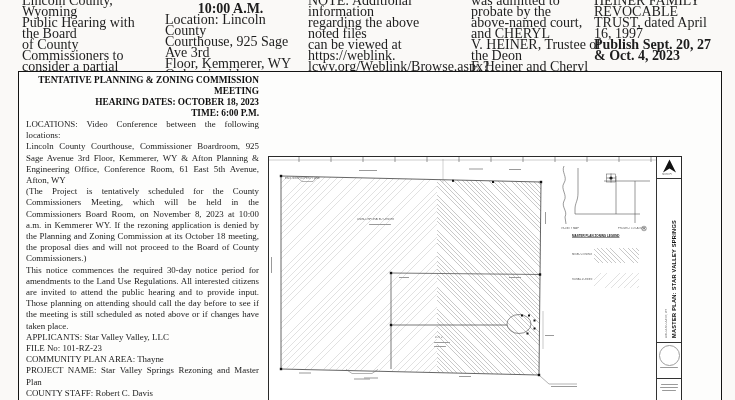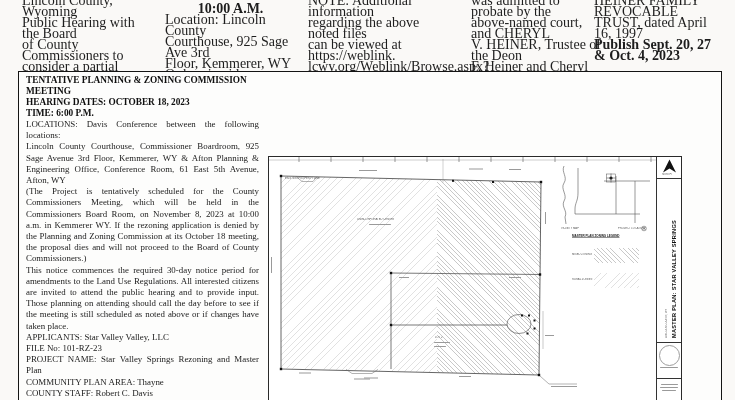--- a/index.html
+++ b/index.html
@@ -8,21 +8,21 @@
   
   .ncol{position:absolute;top:0;width:131px;font-size:14px;line-height:11px;color:#1d1d1d;}
   .cutline{margin-top:-5px;white-space:pre-line;}
   .nbody{white-space:pre-line;}
   .b{font-weight:bold;}
   .ctr{text-align:center;}
   .rt{text-align:left;padding-right:6px;}
   
   .bigbox{left:18px;top:71px;width:702px;height:340px;border:1.6px solid #141414;background:#fdfdfc;}
   .ntext{left:7px;top:3px;width:233px;color:#1c1c1c;}
-  .ntitle{font-weight:bold;font-size:9.3px;line-height:11px;text-align:left;white-space:pre-line;color:#0f0f0f;}
+  .ntitle{font-weight:bold;font-size:9.3px;line-height:11px;text-align:right;white-space:pre-line;color:#0f0f0f;}
   .npara{font-size:8.9px;line-height:11.2px;text-align:justify;margin:0;}
   
   .sheet{background:#ffffff;border:1.1px solid #2a2a2a;overflow:hidden;}
   .sheet1{left:249px;top:84px;width:412px;height:278px;}
   .hatchwrap{left:12px;top:19px;width:260px;height:199px;
     clip-path:polygon(0% 0%,100% 3%,99.3% 100%,0% 96.6%);}
   .hatch-light{background:repeating-linear-gradient(135deg,rgba(70,70,70,.16) 0 .6px,transparent .6px 4.5px);}
   .hatch-dense{background:repeating-linear-gradient(45deg,rgba(60,60,60,.28) 0 .6px,transparent .6px 3.1px);}
   .hl{left:0;top:0;width:60%;height:100%;}
   .hd{left:60%;top:0;width:40%;height:100%;}
@@ -84,28 +84,28 @@
 &amp; Oct. 4, 2023</div>
 </div>
 
 <div class="abs bigbox">
 
   <div class="abs ntext">
     <div class="ntitle">TENTATIVE PLANNING &amp; ZONING COMMISSION
 MEETING
 HEARING DATES: OCTOBER 18, 2023
 TIME: 6:00 P.M.</div>
-    <p class="npara">LOCATIONS: Davis Conference between the following locations:</p>
+    <p class="npara">LOCATIONS: Video Conference between the following locations:</p>
     <p class="npara">Lincoln County Courthouse, Commissioner Boardroom, 925 Sage Avenue 3rd Floor, Kemmerer, WY &amp; Afton Planning &amp; Engineering Office, Conference Room, 61 East 5th Avenue, Afton, WY</p>
     <p class="npara">(The Project is tentatively scheduled for the County Commissioners Meeting, which will be held in the Commissioners Board Room, on November 8, 2023 at 10:00 a.m. in Kemmerer WY. If the rezoning application is denied by the Planning and Zoning Commission at its October 18 meeting, the proposal dies and will not proceed to the Board of County Commissioners.)</p>
     <p class="npara">This notice commences the required 30-day notice period for amendments to the Land Use Regulations. All interested citizens are invited to attend the public hearing and to provide input. Those planning on attending should call the day before to see if the meeting is still scheduled as noted above or if changes have taken place.</p>
     <p class="npara">APPLICANTS: Star Valley Valley, LLC</p>
     <p class="npara">FILE No: 101-RZ-23</p>
+    <p class="npara">COMMUNITY PLAN AREA: Thayne</p>
     <p class="npara">PROJECT NAME: Star Valley Springs Rezoning and Master Plan</p>
-    <p class="npara">COMMUNITY PLAN AREA: Thayne</p>
     <p class="npara">COUNTY STAFF: Robert C. Davis</p>
   </div>
 
   <div class="abs sheet sheet1">
 
     <div class="abs hatchwrap">
       <div class="abs hl hatch-light"></div>
       <div class="abs hd hatch-dense"></div>
     </div>
 

